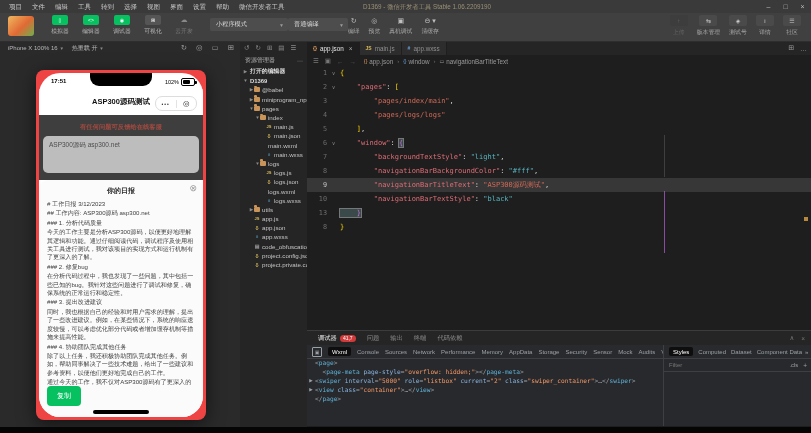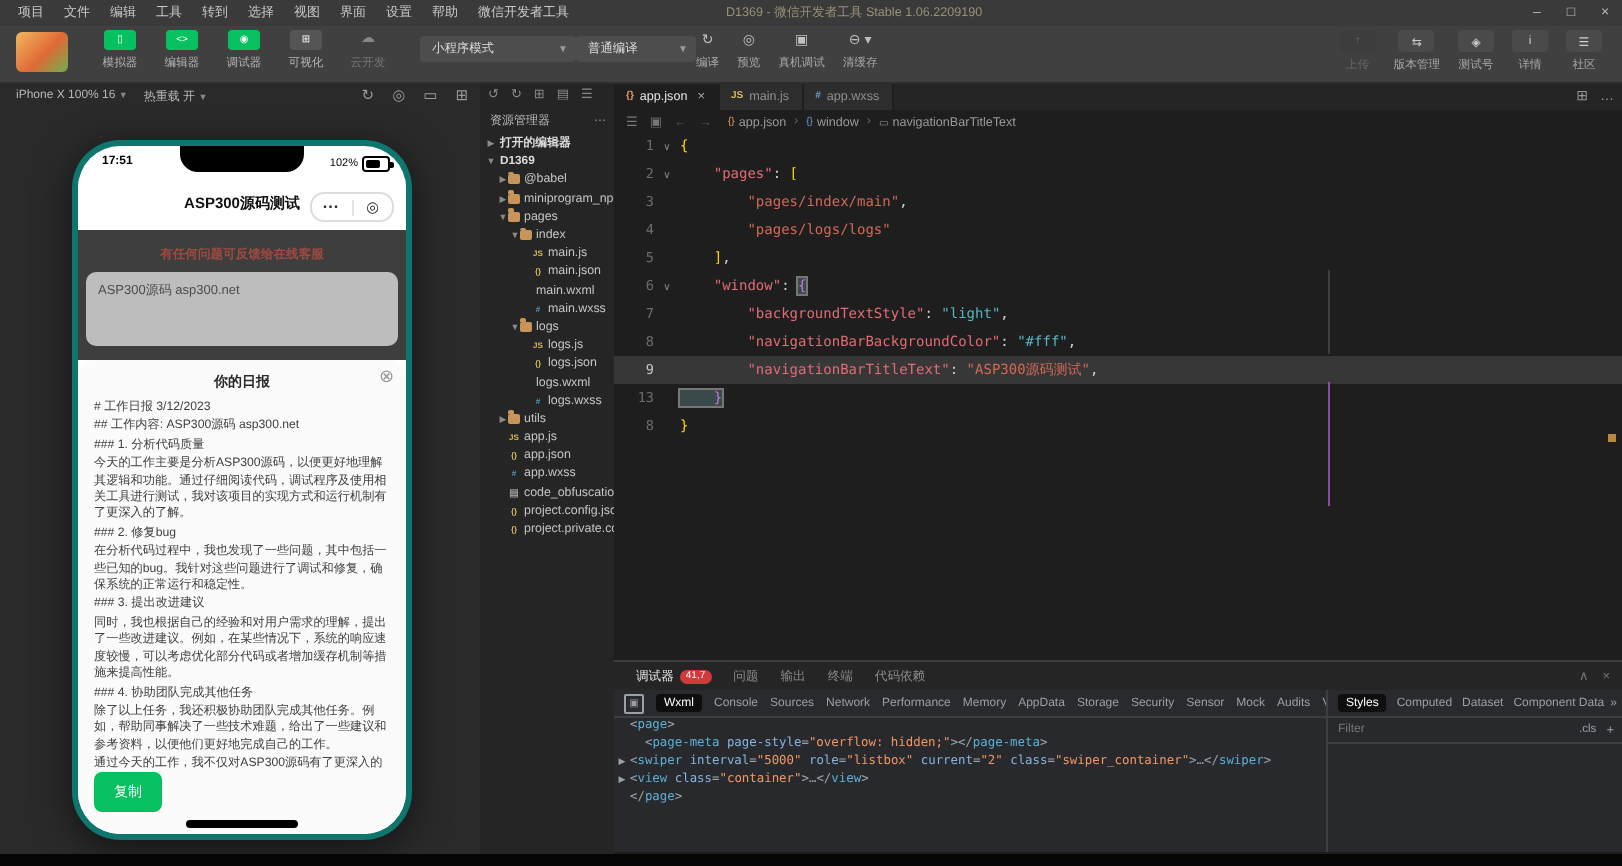--- a/index.html
+++ b/index.html
@@ -39,21 +39,21 @@
   .ract .lb{font-size:5.8px;color:#a8a8a8;margin-top:2px;white-space:nowrap;}
   .ract.disabled .box{background:#3d3d3d;color:#666;}
   .ract.disabled .lb{color:#666;}
   
   .simpane{left:0;top:41px;width:240px;height:386px;background:#2a2a2a;}
   .simbar{position:absolute;left:0;top:0;width:240px;height:14px;display:flex;align-items:center;}
   .sim-dd{font-size:6px;color:#b8b8b8;margin-left:8px;white-space:nowrap;}
   .sim-dd .caret{font-size:4.5px;color:#888;}
   .sim-icons{position:absolute;right:6px;top:0;display:flex;gap:9px;}
   .sim-ic{font-size:7.5px;color:#999;line-height:14px;}
-  .phone{position:absolute;left:36px;top:29px;width:170px;height:350px;background:#0f766e;border-radius:24px;
+  .phone{position:absolute;left:36px;top:29px;width:170px;height:350px;background:#ef4444;border-radius:8px;
          box-shadow:0 4px 18px rgba(0,0,0,.55);}
   .screen{position:absolute;inset:3px;border-radius:21px;overflow:hidden;background:#fff;}
   .statusbar{position:absolute;left:0;top:0;width:100%;height:16px;}
   .p-time{position:absolute;left:12px;top:5px;font-size:6px;font-weight:bold;color:#000;}
   .notch{position:absolute;left:50%;transform:translateX(-50%);top:0;width:62px;height:13px;background:#000;
          border-radius:0 0 9px 9px;}
   .battgrp{position:absolute;right:8px;top:5px;display:flex;align-items:center;gap:2px;}
   .p-batt-pct{font-size:5.5px;color:#000;}
   .batt{width:12px;height:6px;border:1px solid #000;border-radius:2px;position:relative;}
   .batt::before{content:"";position:absolute;left:1px;top:1px;bottom:1px;width:7px;background:#000;border-radius:1px;}
@@ -526,20 +526,25 @@
           <span class="lnum">8</span>
           <span class="fold"></span>
           <span class="ctext"><span class="tk-k">        "navigationBarBackgroundColor"</span><span class="tk-p">: </span><span class="tk-s2">"#fff"</span><span class="tk-p">,</span></span>
         </div>
         <div class="cline active">
           <span class="lnum">9</span>
           <span class="fold"></span>
           <span class="ctext"><span class="tk-k">        "navigationBarTitleText"</span><span class="tk-p">: </span><span class="tk-s1">"ASP300源码测试"</span><span class="tk-p">,</span></span>
         </div>
         <div class="cline">
+          <span class="lnum">10</span>
+          <span class="fold"></span>
+          <span class="ctext"><span class="tk-k">        "navigationBarTextStyle"</span><span class="tk-p">: </span><span class="tk-s2">"black"</span></span>
+        </div>
+        <div class="cline">
           <span class="lnum">13</span>
           <span class="fold"></span>
           <span class="ctext"><span class="tk-b2 tk-m">    }</span></span>
         </div>
         <div class="cline">
           <span class="lnum">8</span>
           <span class="fold"></span>
           <span class="ctext"><span class="tk-b1">}</span></span>
         </div>
       </div>

